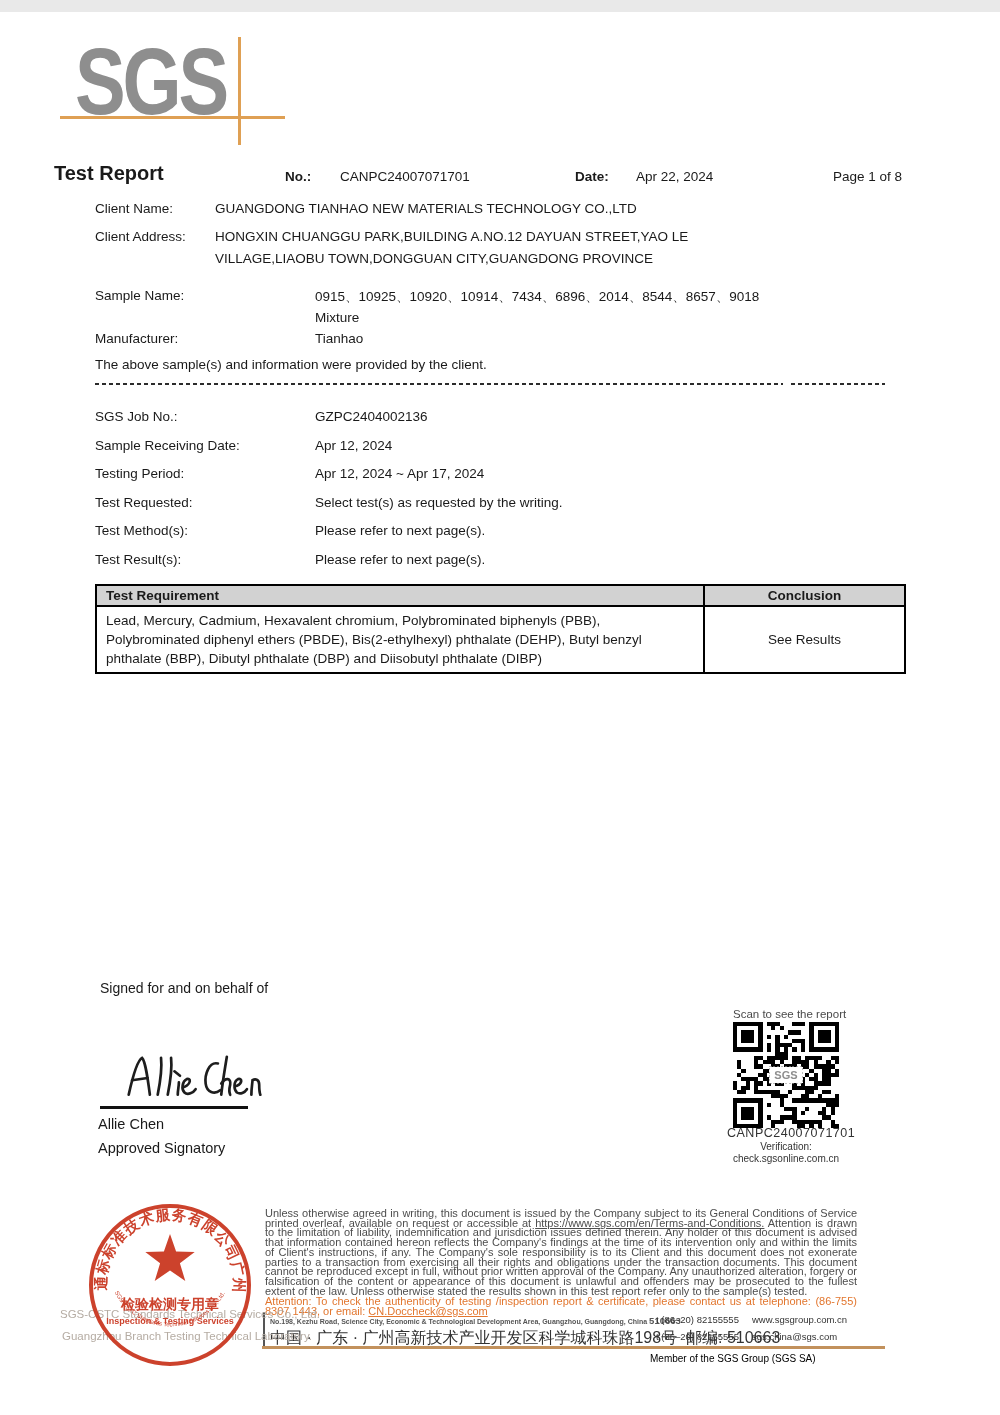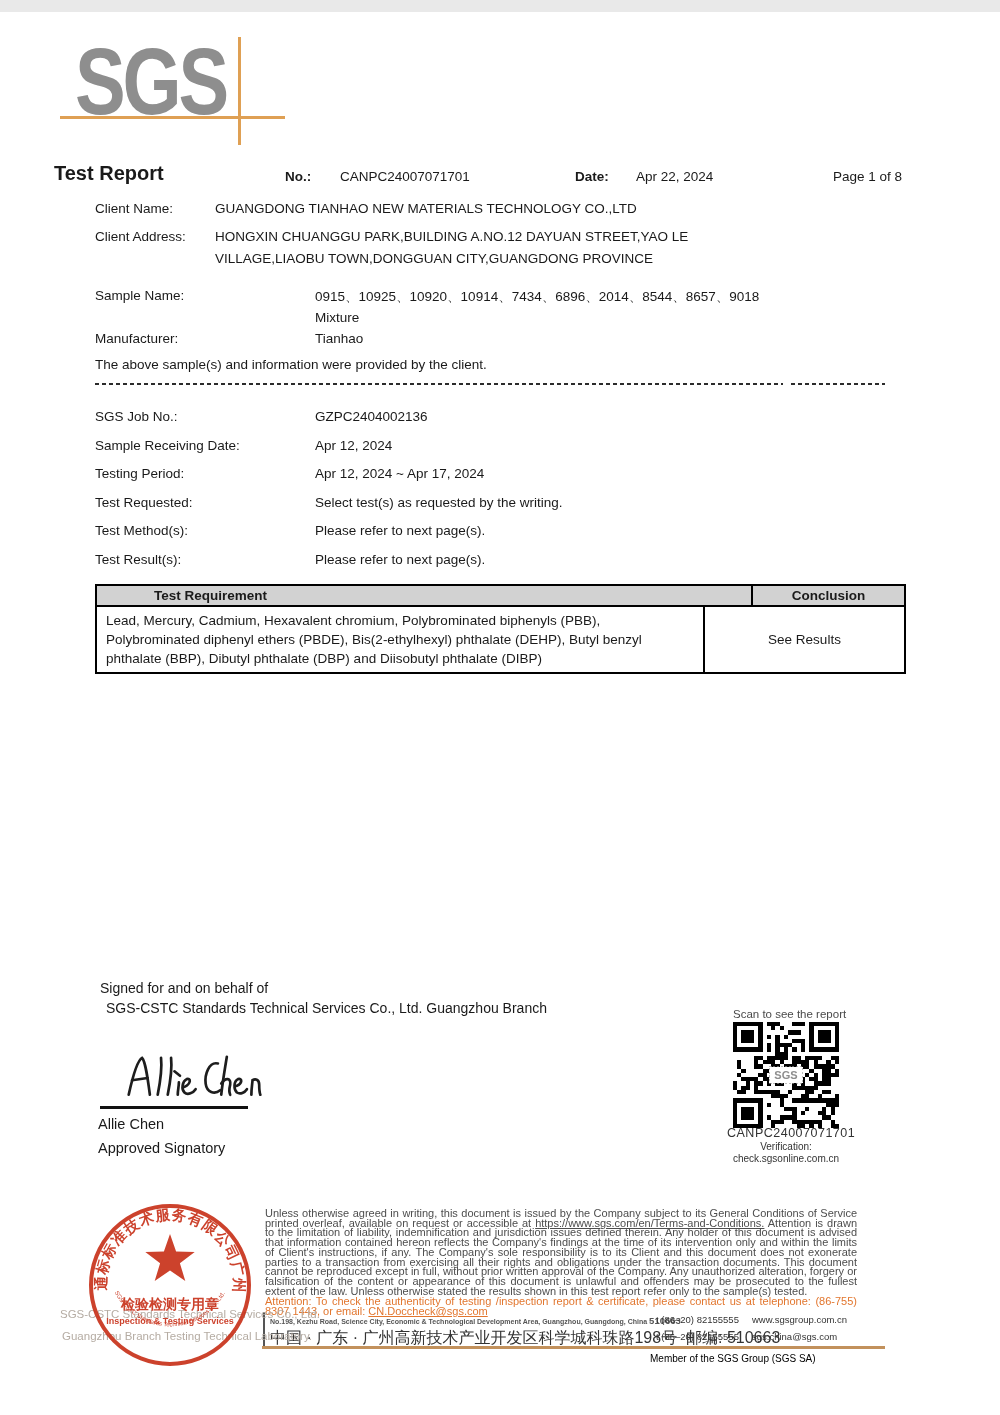--- a/index.html
+++ b/index.html
@@ -16,21 +16,21 @@
   .logo-text{font-size:95px;font-weight:bold;color:#8e8e8e;letter-spacing:-4px;
     transform:scaleX(.80);transform-origin:left top;line-height:1;}
   .logo-vline{width:2.5px;background:#dfa054;}
   .logo-hline{height:2.5px;background:#dfa054;}
 
   
   .dashes{height:2px;background:repeating-linear-gradient(90deg,#2b2b2b 0 4px,transparent 4px 7px);}
 
   
   .rtable{position:absolute;left:95px;top:572px;width:811px;border:2px solid #000;box-sizing:border-box;font-size:13.5px;}
-  .rtable .hrow{display:flex;background:#d2d2d2;border-bottom:2px solid #000;font-weight:bold;padding-left:48px;}
+  .rtable .hrow{display:flex;background:#d2d2d2;border-bottom:2px solid #000;font-weight:bold;}
   .rtable .c1{width:608px;border-right:2px solid #000;padding:2px 9px;box-sizing:border-box;}
   .rtable .c2{flex:1;text-align:center;padding:2px 6px;box-sizing:border-box;}
   .rtable .brow{display:flex;}
   .rtable .brow .c1{padding:4px 9px;line-height:19px;}
   .rtable .brow .c2{display:flex;align-items:center;justify-content:center;}
 
   
   .sig-underline{height:2.5px;background:#111;}
 
   
@@ -103,21 +103,20 @@
       <div class="c1">Test Requirement</div>
       <div class="c2">Conclusion</div>
     </div>
     <div class="brow">
       <div class="c1">Lead, Mercury, Cadmium, Hexavalent chromium, Polybrominated biphenyls (PBB), Polybrominated diphenyl ethers (PBDE), Bis(2-ethylhexyl) phthalate (DEHP), Butyl benzyl phthalate (BBP), Dibutyl phthalate (DBP) and Diisobutyl phthalate (DIBP)</div>
       <div class="c2">See Results</div>
     </div>
   </div>
 
   <div class="abs val" style="left:100px;top:968px;font-size:14px;">Signed for and on behalf of</div>
-  <div class="abs val" style="left:106px;top:988px;font-size:14px;">SGS-CSTC Standards Technical Services Co., Ltd. Guangzhou Branch</div>
 
   <svg class="abs" style="left:122px;top:1038px;" width="145" height="56" viewBox="0 0 130 50" fill="none" stroke="#1d1d1d" stroke-width="2.4" stroke-linecap="round">
     <path d="M6,40 C10,22 14,9 18,7 C21,10 23,25 25,40"></path>
     <path d="M9,27 L23,25"></path>
     <path d="M32,40 C34,30 36,16 35,7"></path>
     <path d="M41,40 C43,30 45,16 44,7"></path>
     <path d="M50,40 C50,36 51,32 51,29"></path>
     <path d="M47,19 L52,23"></path>
     <path d="M56,33 C62,30 62,25 58,26 C54,28 53,35 56,38 C59,41 64,38 66,35"></path>
     <path d="M86,12 C78,10 74,22 75,30 C76,38 83,40 88,36"></path>

